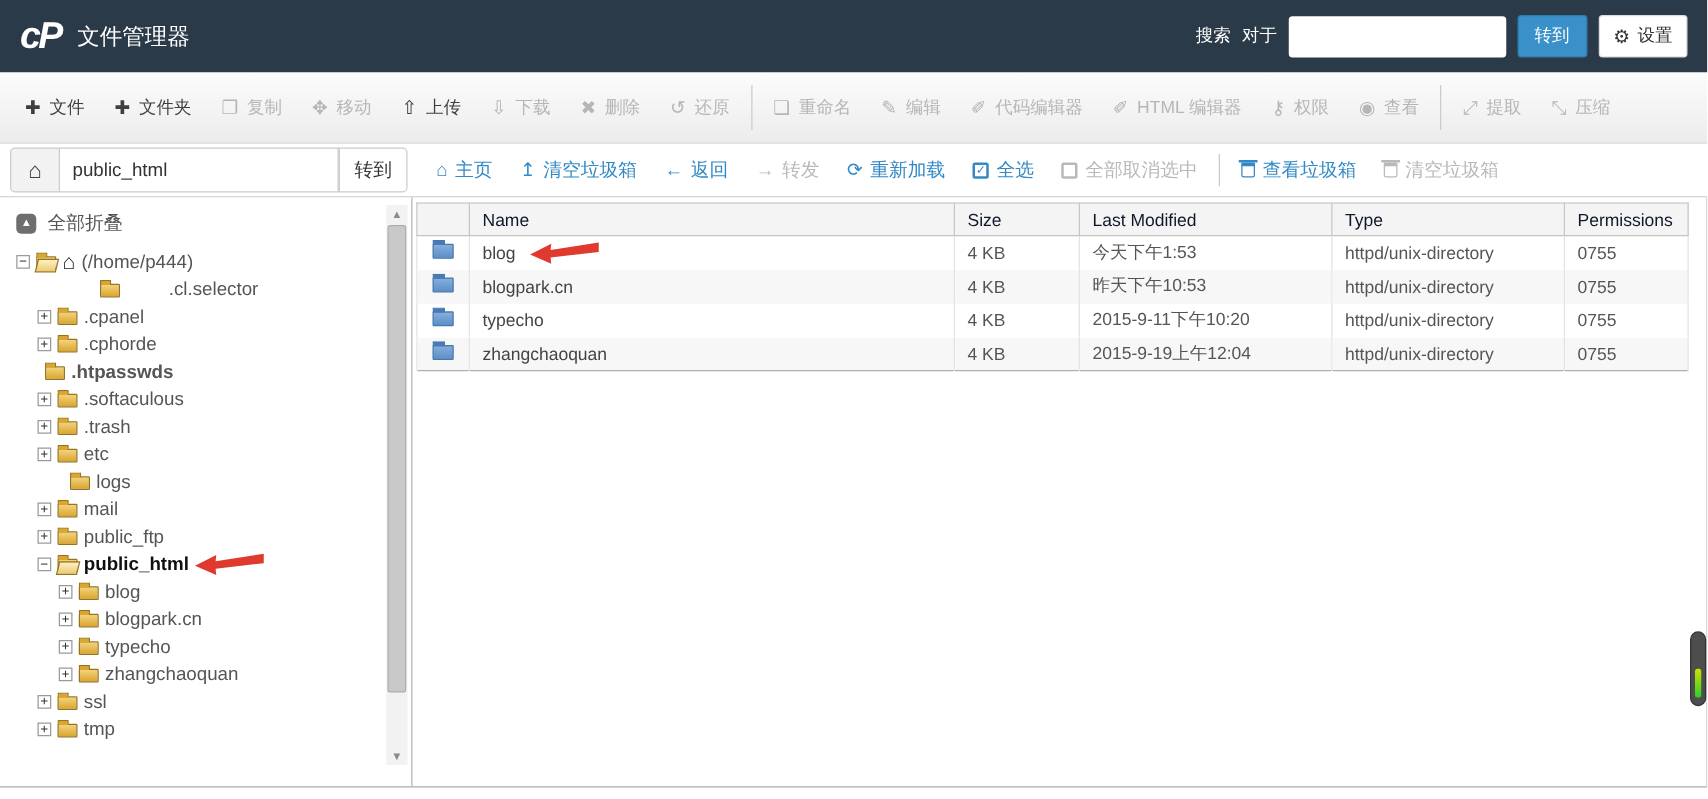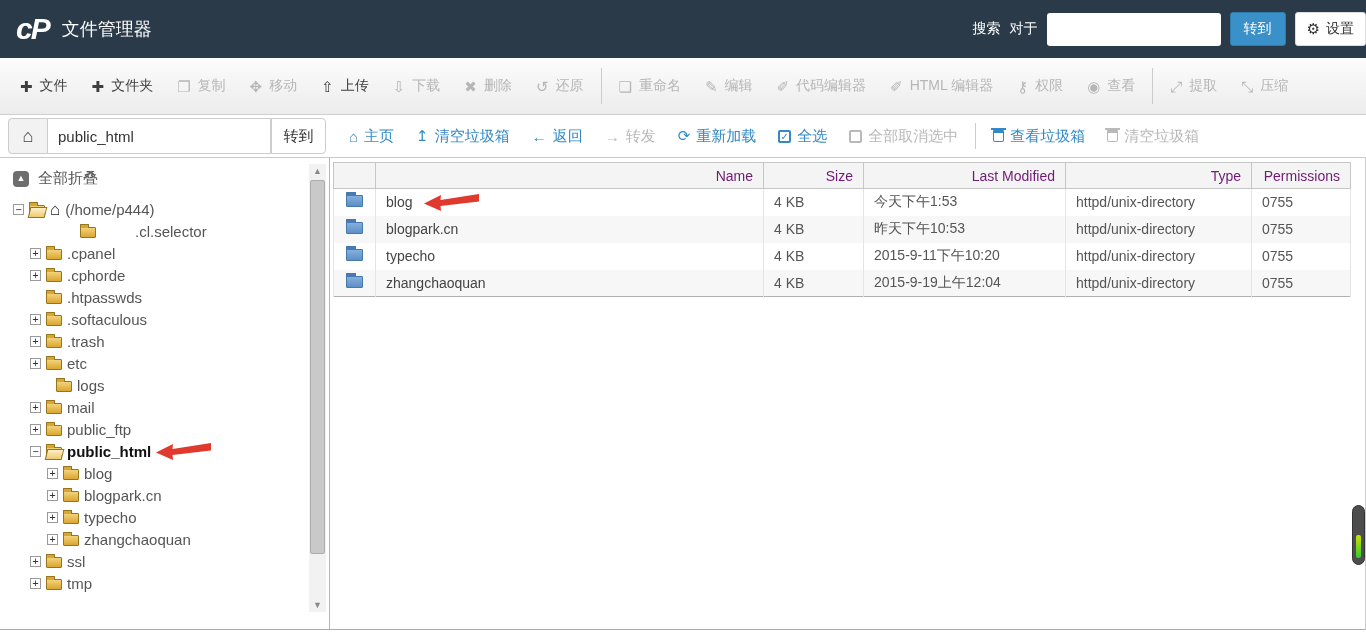--- a/index.html
+++ b/index.html
@@ -7,21 +7,21 @@
   }
   *{box-sizing:border-box}
   html,body{margin:0;padding:0;background:#fff}
   body{font-family:"Liberation Sans","DejaVu Sans",sans-serif}
   .page{position:relative;width:1366px;height:639px;overflow:hidden;background:#fff}
 
   
   .hdr{position:absolute;top:0;left:0;right:0;height:58px;background:var(--hdr);display:flex;align-items:center;color:#fff}
   .logo{font-size:30px;font-weight:800;font-style:italic;margin:0 13px 0 16px;letter-spacing:-2px;line-height:1}
   .title{font-size:18px;font-weight:400;margin:0}
-  .search{margin-left:auto;display:flex;align-items:center;gap:9px;font-size:14px}
+  .search{margin-left:auto;display:flex;align-items:center;gap:9px;padding-right:16px;font-size:14px}
   .sel{width:158px;height:33px;background:#fff;border-radius:3px;color:#333;display:flex;align-items:center;justify-content:space-between;padding:0 9px;cursor:pointer}
   .sel .caret{font-size:11px;color:#333}
   .hinp{width:174px;height:33px;border:none;border-radius:3px;padding:0 8px;font-size:14px}
   .btn-b{height:34px;padding:0 13px;background:var(--accent);border:1px solid #2e7cae;border-radius:3px;color:#fff;font-size:14px;cursor:pointer}
   .btn-w{height:34px;padding:0 11px;background:#fff;border:1px solid #ddd;border-radius:3px;color:#333;font-size:14px;display:flex;align-items:center;gap:6px;cursor:pointer}
   .btn-w .g{font-size:15px}
 
   
   .tbar{position:absolute;top:58px;left:0;right:0;height:57px;background:linear-gradient(#fcfcfc,#ececec);border-bottom:1px solid #cfcfcf;display:flex;align-items:center;padding:0 8px;font-size:14px}
   .tb{display:flex;align-items:center;gap:7px;padding:0 12px;color:#3f3f3f;cursor:pointer;white-space:nowrap}
@@ -71,21 +71,21 @@
   .ic-archive::after{content:"";position:absolute;top:2px;left:6px;width:4px;height:4px;background:#fdf0c8;border:1px solid #96751f}
 
   
   .sb{position:absolute;right:3px;top:6px;width:17px;height:448px;background:#f2f2f2}
   .sb .ar{position:absolute;left:0;width:17px;height:14px;color:#8a8a8a;font-size:9px;text-align:center;line-height:14px;cursor:pointer}
   .sb .thumb{position:absolute;left:1px;top:16px;width:15px;height:374px;background:#c9c9c9;border:1px solid #adadad;border-radius:2px;cursor:grab}
 
   
   .main{position:absolute;left:331px;top:0;right:0;bottom:0}
   table.ft{border-collapse:collapse;table-layout:fixed;width:1017px;margin:4px 0 0 2px;font-size:14px;color:#555;border:1px solid #b0b0b0}
-  .ft th{background:#f4f4f4;border:1px solid #c6c6c6;font-weight:400;color:#701a75;text-align:right;height:26px;padding:0 10px}
+  .ft th{background:#f4f4f4;border:1px solid #c6c6c6;font-weight:400;color:#0f172a;text-align:left;height:26px;padding:0 10px}
   .ft td{height:27px;padding:0 10px;border-left:1px solid #e4e4e4;border-right:1px solid #e4e4e4;overflow:hidden;white-space:nowrap}
   .ft tbody tr:nth-child(even) td{background:#f7f7f7}
   .ft td.ic{text-align:center;padding:0 4px}
   .namecell{display:flex;align-items:center;gap:12px;color:#444}
   .red-arrow{flex:0 0 auto}
 
   
   .pill{position:absolute;right:1px;top:505px;width:13px;height:60px;background:#4d4d4d;border:1px solid #333;border-radius:7px}
   .pill .bar{position:absolute;left:3px;width:5px;bottom:6px;height:23px;background:linear-gradient(#cfe000,#2ecc2e);border-radius:2px}
 </style>
@@ -248,21 +248,21 @@
           <div class="trow" style="padding-left: 30px;">
             <span class="exp">+</span>
             <span class="fld"></span>
             <span class="lbl">.cpanel</span>
           </div>
           <div class="trow" style="padding-left: 30px;">
             <span class="exp">+</span>
             <span class="fld"></span>
             <span class="lbl">.cphorde</span>
           </div>
-          <div class="trow" style="padding-left: 30px;">
+          <div class="trow" style="padding-left: 20px; font-weight: bold;">
             <span class="exp-sp"></span>
             <span class="fld"></span>
             <span class="lbl">.htpasswds</span>
           </div>
           <div class="trow" style="padding-left: 30px;">
             <span class="exp">+</span>
             <span class="fld"></span>
             <span class="lbl">.softaculous</span>
           </div>
           <div class="trow" style="padding-left: 30px;">

